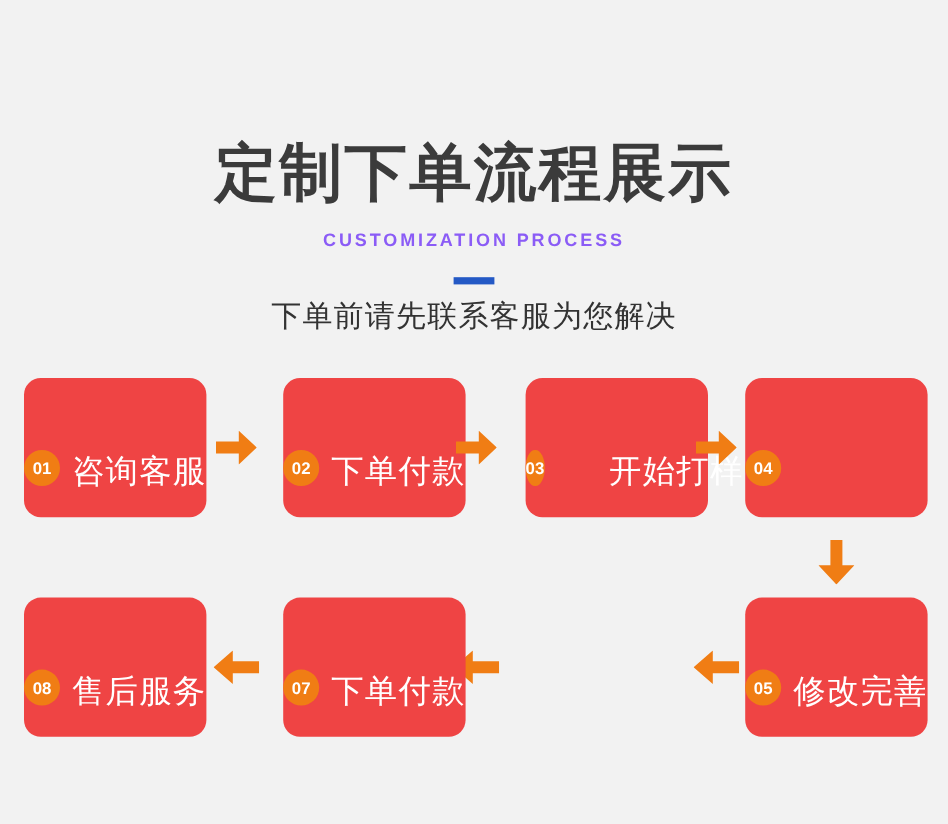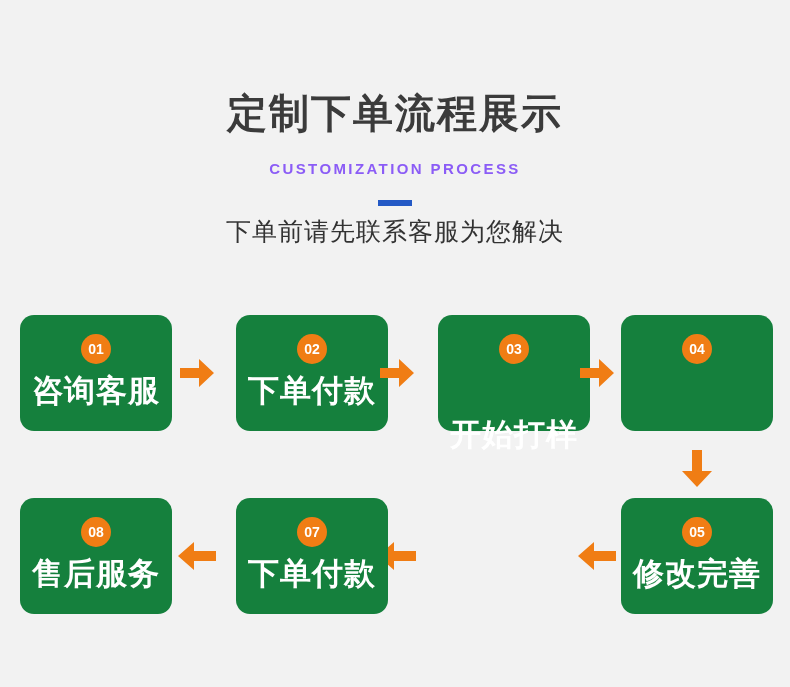--- a/index.html
+++ b/index.html
@@ -24,22 +24,22 @@
   
   .header {
     position: absolute;
     top: 0;
     left: 0;
     width: 790px;
     text-align: center;
   }
   .main-title {
     margin: 0;
-    padding-top: 78px;
-    font-size: 40px;
+    padding-top: 110px;
+    font-size: 52px;
     line-height: 70px;
     font-weight: bold;
     color: #3b3b3b;
     letter-spacing: 2px;
     font-family: "DejaVu Sans", "Liberation Sans", sans-serif;
   }
   .sub-title-en {
     margin: 0;
     padding-top: 12px;
     font-size: 15px;
@@ -75,50 +75,51 @@
     left: 0;
     top: 315px;
     width: 790px;
     height: 320px;
   }
 
   .step-box {
     position: absolute;
     width: 152px;
     height: 116px;
-    background: #15803d;
+    background: #ef4444;
     border-radius: 14px;
     box-sizing: border-box;
     display: flex;
-    flex-direction: column;
+    flex-direction: row;
     align-items: center;
     justify-content: flex-start;
-    padding-top: 19px;
+    padding-top: 33px;
   }
   .step-badge {
     width: 30px;
     height: 30px;
     border-radius: 50%;
     background: #f07d14;
     color: #ffffff;
     font-size: 14px;
     font-weight: bold;
     line-height: 30px;
     text-align: center;
     font-family: "Liberation Sans", sans-serif;
   }
   .step-label {
     margin-top: 9px;
-    font-size: 31px;
+    font-size: 27px;
     line-height: 34px;
-    font-weight: bold;
+    font-weight: normal;
     color: #ffffff;
     letter-spacing: 1px;
     white-space: nowrap;
     font-family: "DejaVu Sans", "Liberation Sans", sans-serif;
+    margin-left: 10px;
   }
 
   
   .r1 { top: 0px; }
   .r2 { top: 183px; }
   .c1 { left: 20px; }
   .c2 { left: 236px; }
   .c3 { left: 438px; gap: 44px; }
   .c4 { left: 621px; }
 

